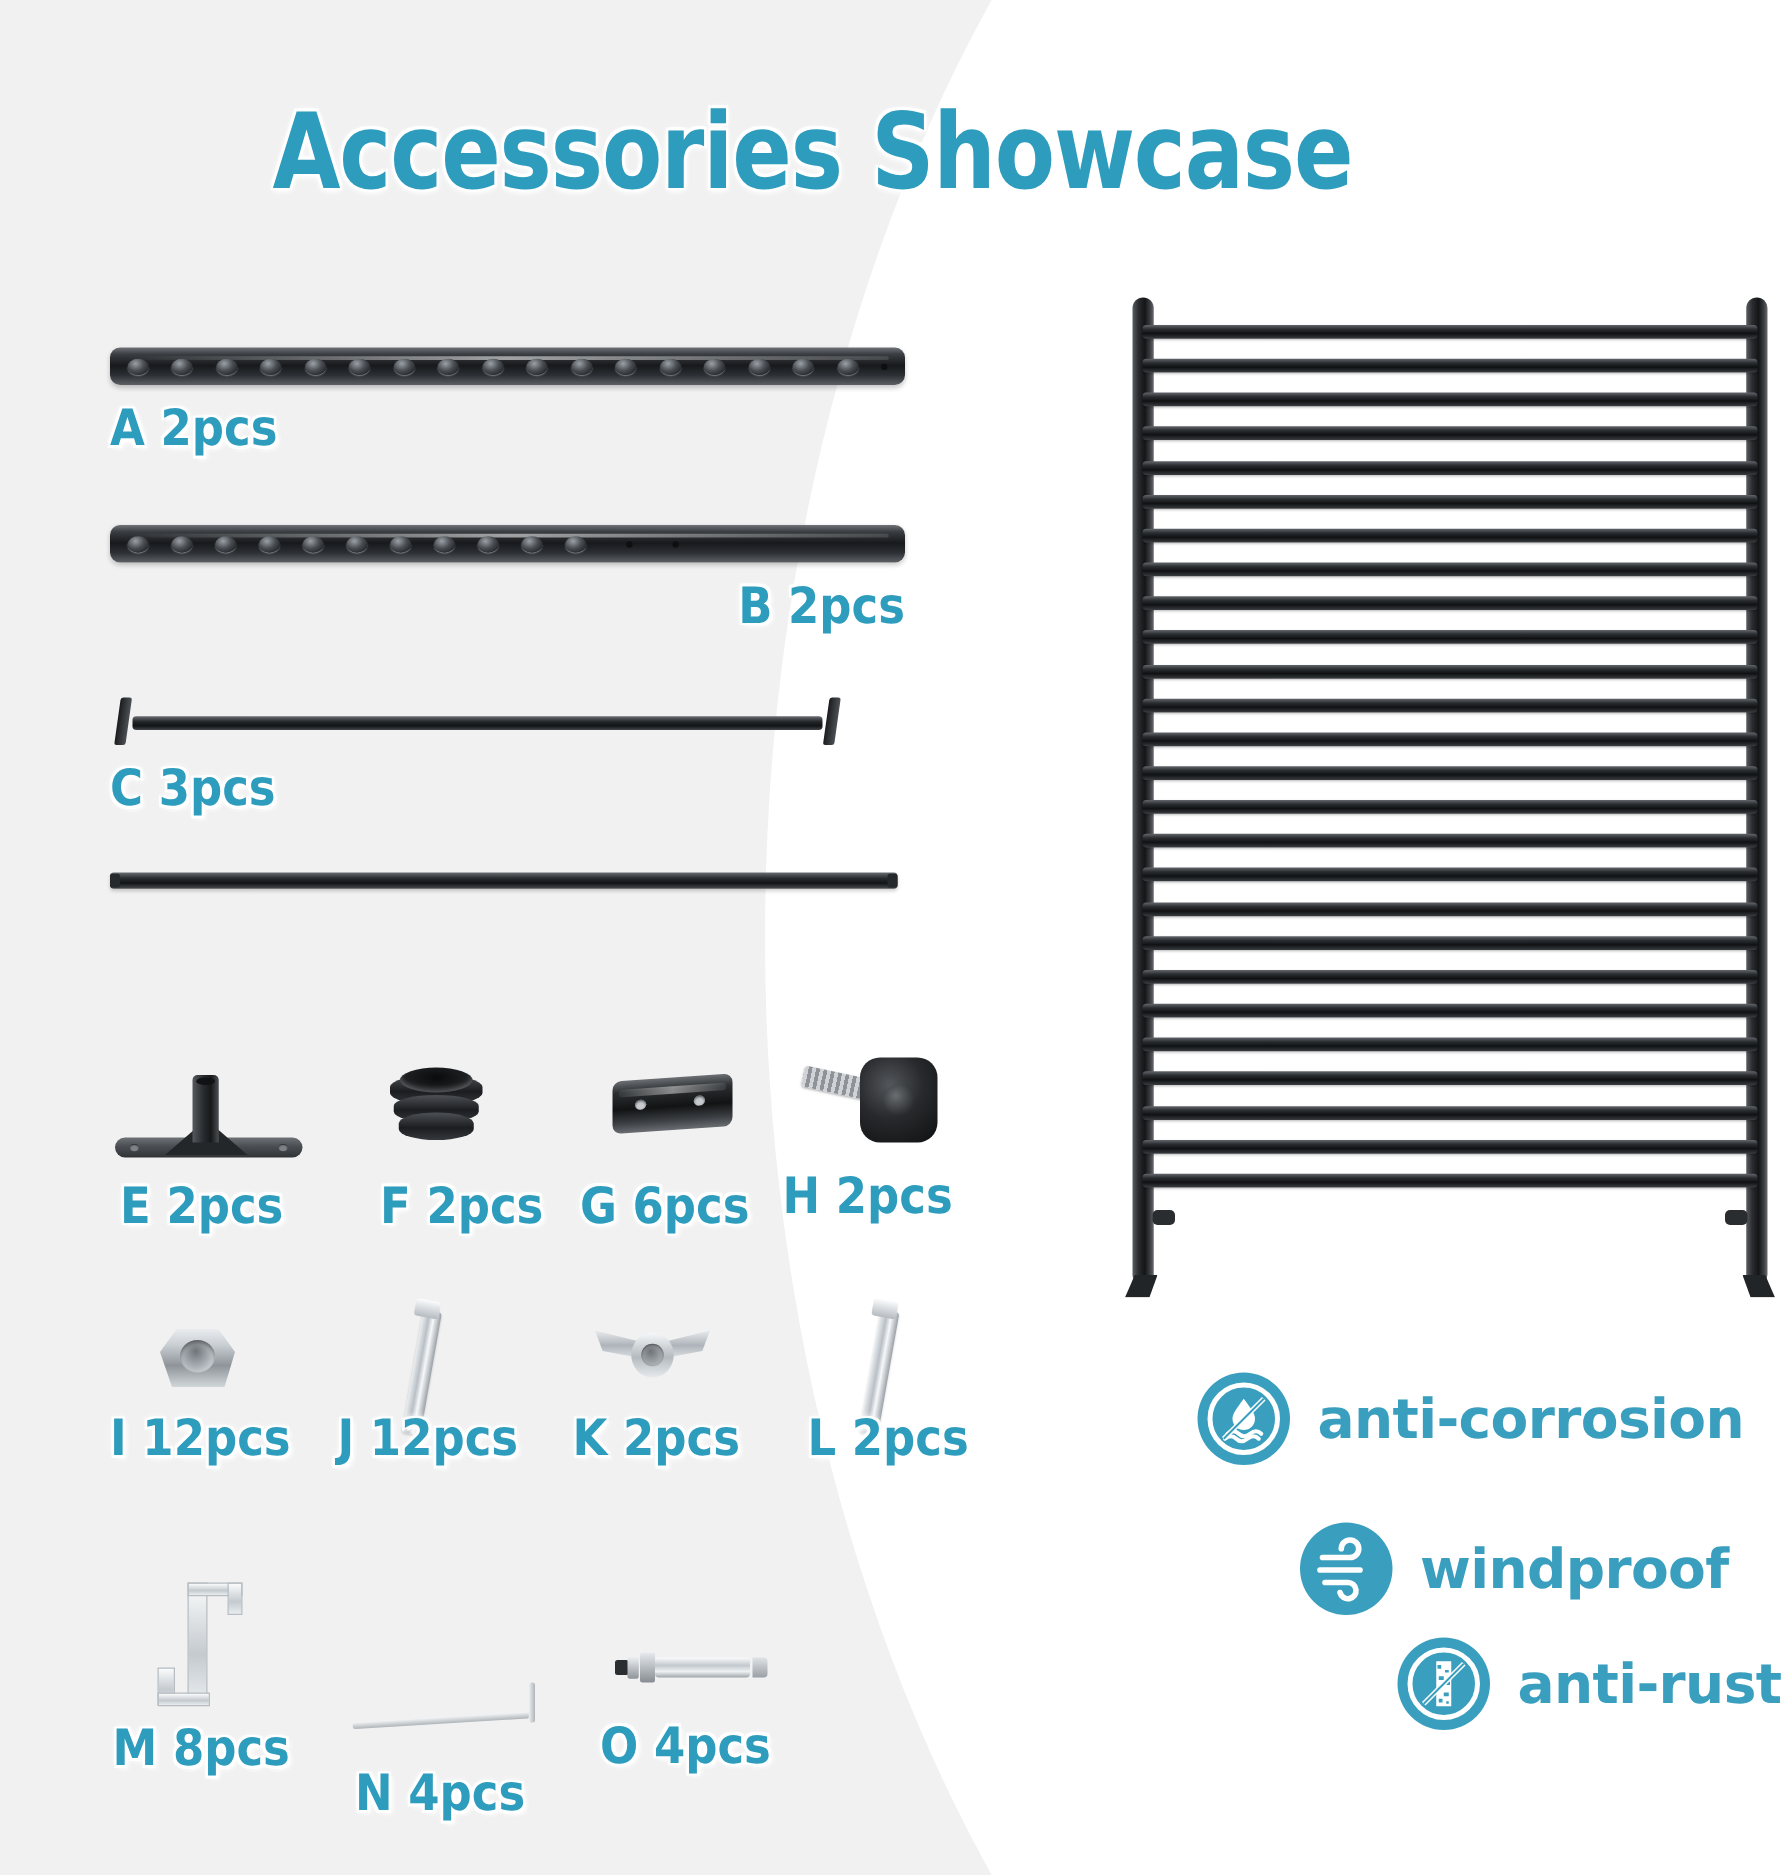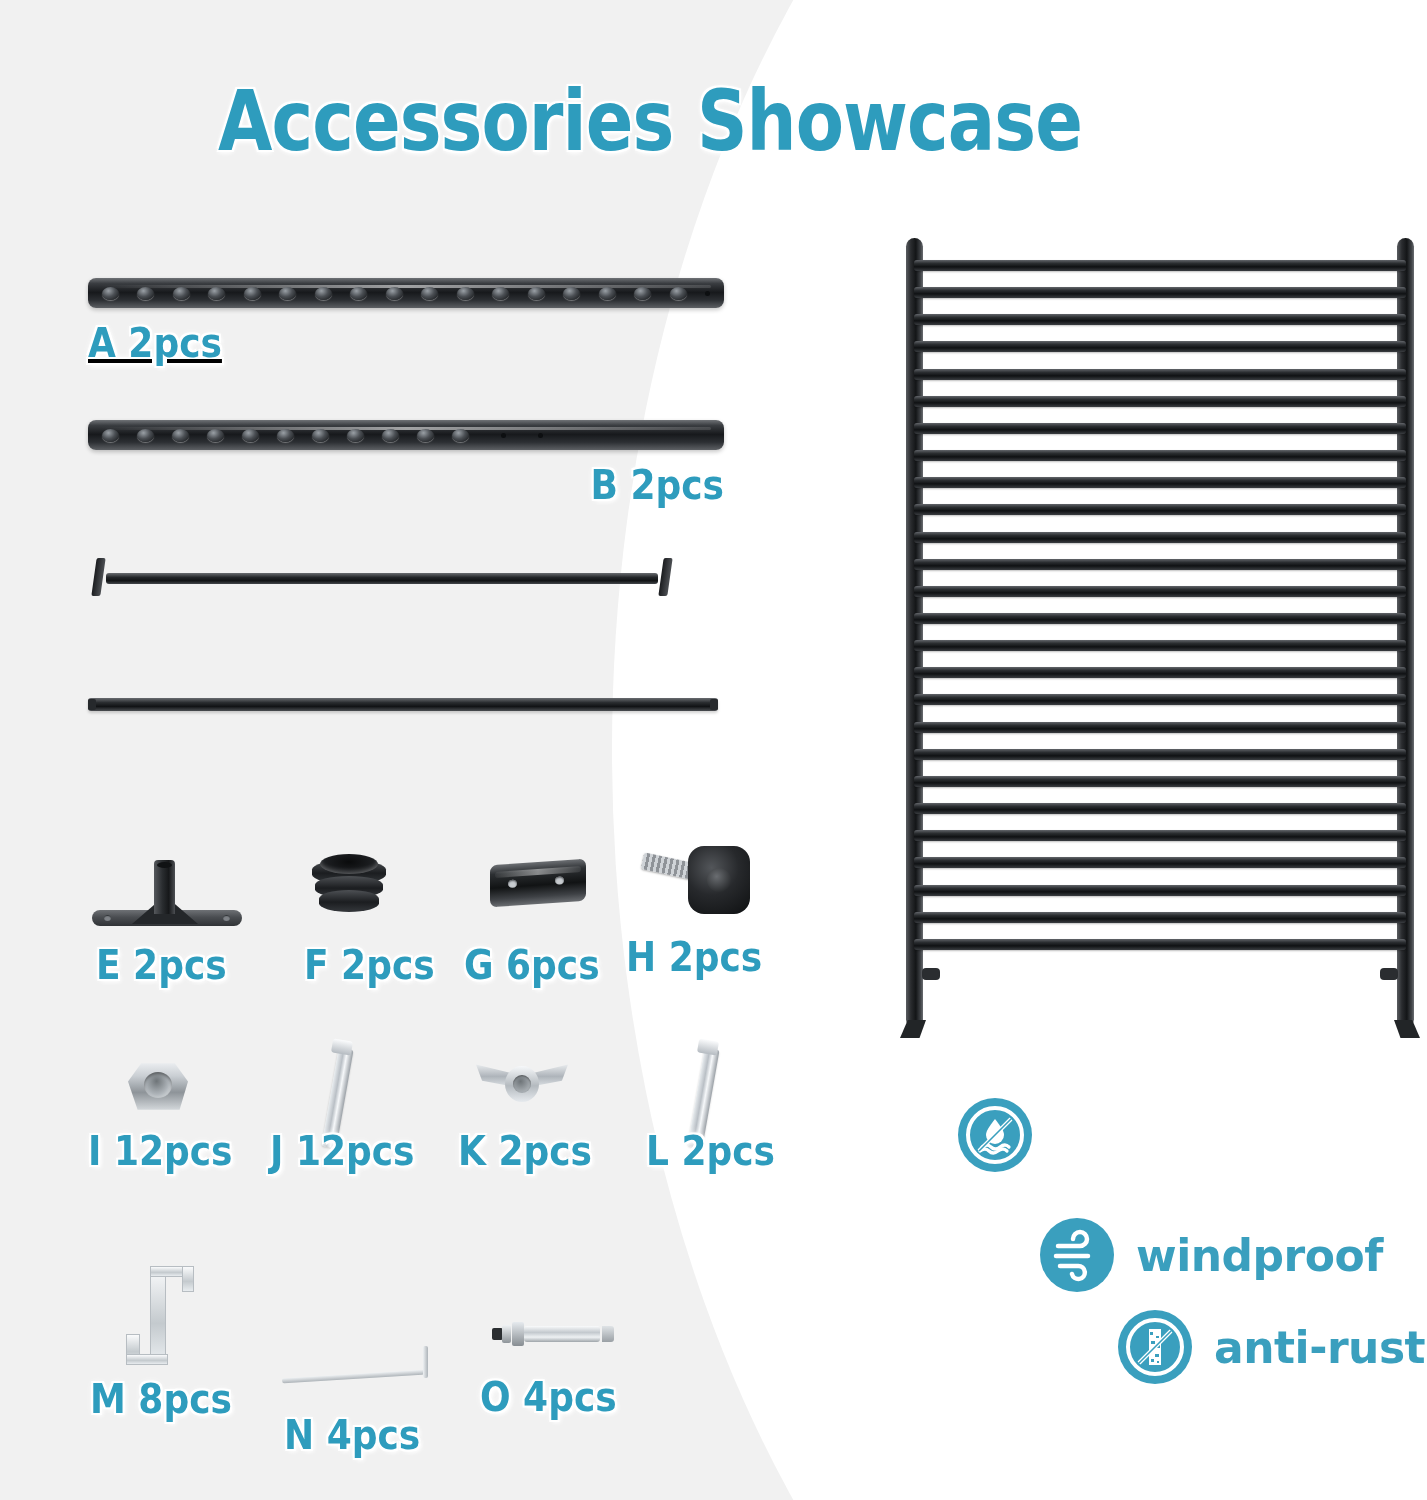--- a/index.html
+++ b/index.html
@@ -283,21 +283,21 @@
 </style>
 </head>
 <body>
 
 <div id="bg-gray"></div>
 <div id="bg-white-right"></div>
 <div id="bg-white-curve"></div>
 
 <div id="title">Accessories Showcase</div>
 
-<div class="longrow" style="left:88px; top:278px;text-decoration:underline;">
+<div class="longrow" style="left:88px; top:278px;">
   <div class="tube" id="tubeA" style="width:636px;height:30px;">
     <div class="hl"></div>
     <div class="holes" id="holesA" style="padding:0 14px;justify-content:space-between;">
         <div class="hole"></div>
         <div class="hole"></div>
         <div class="hole"></div>
         <div class="hole"></div>
         <div class="hole"></div>
         <div class="hole"></div>
         <div class="hole"></div>
@@ -338,20 +338,21 @@
   </div>
   <div class="plabel" style="margin-top:12px;text-align:right;">B  2pcs</div>
 </div>
 
 <div class="longrow" style="left:88px; top:558px;">
   <div class="cbar" style="width:588px;height:40px;">
     <div class="tend l"></div>
     <div class="shaft"></div>
     <div class="tend r"></div>
   </div>
+  <div class="plabel" style="margin-top:10px;">C  3pcs</div>
 </div>
 
 <div class="longrow" style="left:88px; top:698px;">
   <div class="drod" style="width:630px;">
     <div class="cap" style="left:0;"></div>
     <div class="cap" style="right:0;"></div>
   </div>
 </div>
 
 <div class="cell" style="left:92px; top:846px;">
@@ -517,20 +518,21 @@
   <div class="badge">
     <div class="ring"></div>
     <svg width="74" height="74" viewBox="0 0 74 74" aria-hidden="true">
       <path d="M37 21 c-6 8 -9 12 -9 16 a9 9 0 0 0 18 0 c0 -4 -3 -8 -9 -16z" fill="#fff"></path>
       <path d="M24 49 q5 -4 9 0 t9 0 t9 0" stroke="#fff" stroke-width="3.2" fill="none" stroke-linecap="round"></path>
       <path d="M22 53 q5 -4 9 0 t9 0 t9 0" stroke="#fff" stroke-width="3.2" fill="none" stroke-linecap="round"></path>
       <line x1="21" y1="53" x2="53" y2="21" stroke="#fff" stroke-width="4"></line>
       <line x1="21" y1="53" x2="53" y2="21" stroke="#3a9fbe" stroke-width="1.6"></line>
     </svg>
   </div>
+  <div class="ftext">anti-corrosion</div>
 </div>
 
 <div class="feature" style="left:1040px; top:1218px;">
   <div class="badge">
     <svg width="74" height="74" viewBox="0 0 74 74" aria-hidden="true">
       <path d="M18 28 h22 a7 7 0 1 0 -7 -7" stroke="#fff" stroke-width="4.5" fill="none" stroke-linecap="round"></path>
       <path d="M16 38 h32" stroke="#fff" stroke-width="4.5" fill="none" stroke-linecap="round"></path>
       <path d="M20 48 h18 a6.5 6.5 0 1 1 -6 8" stroke="#fff" stroke-width="4.5" fill="none" stroke-linecap="round"></path>
     </svg>
   </div>

